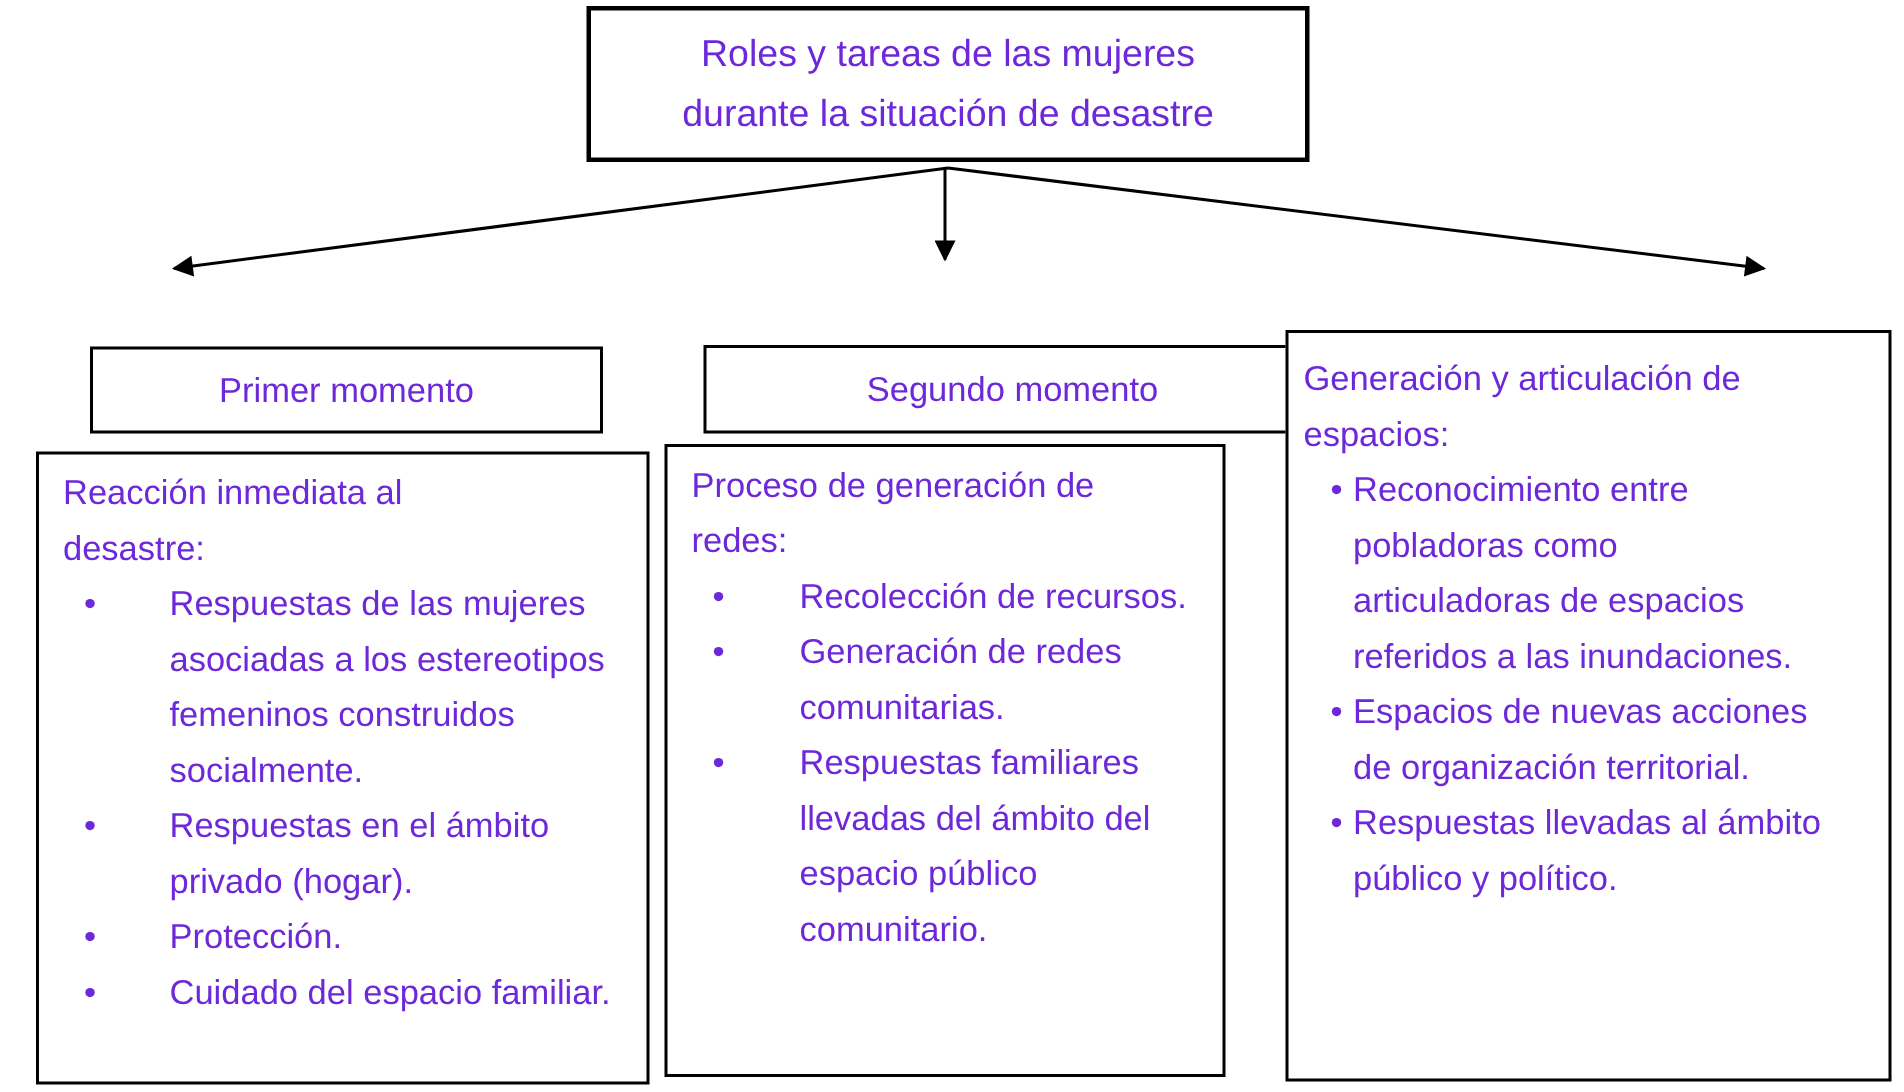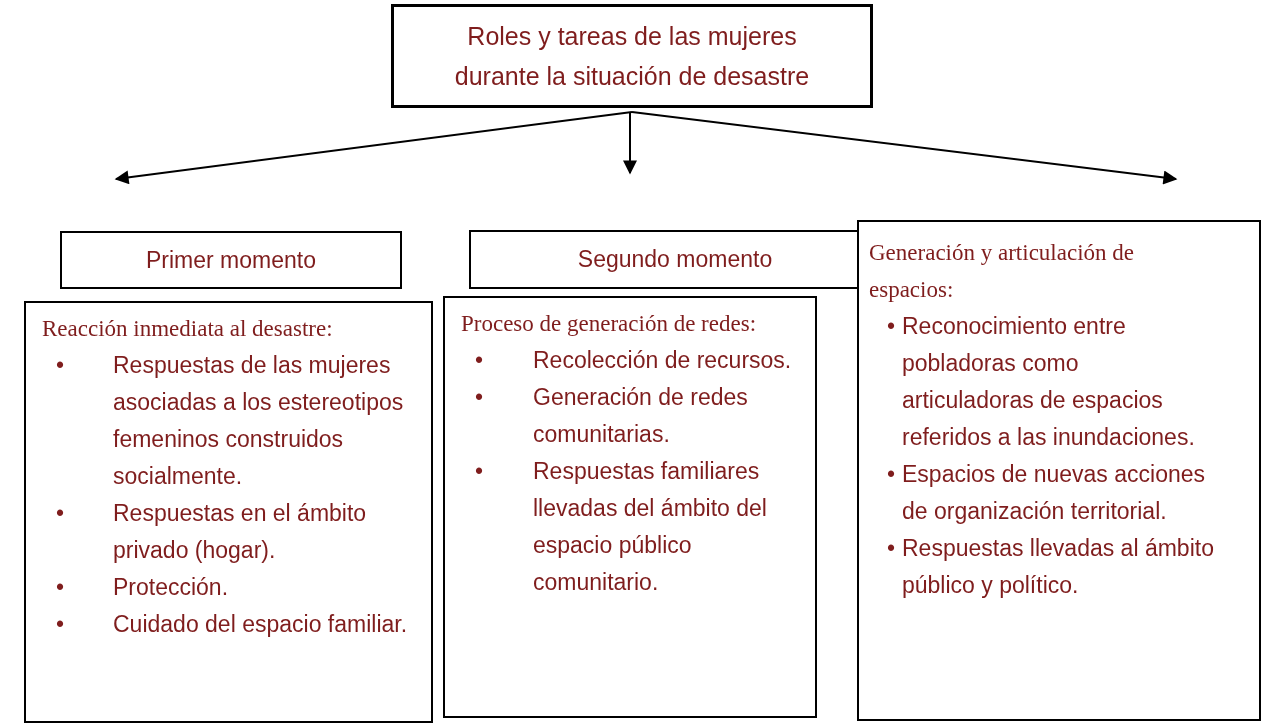--- a/index.html
+++ b/index.html
@@ -6,21 +6,21 @@
     margin: 0;
     padding: 0;
     background: #ffffff;
   }
   .canvas {
     position: relative;
     width: 1269px;
     height: 728px;
     background: #ffffff;
     font-family: "Liberation Sans", "DejaVu Sans", sans-serif;
-    color: #7f1d1d;
+    color: #6d28d9;
     overflow: hidden;
   }
   .box {
     position: absolute;
     background: #ffffff;
     border: 2px solid #000000;
     box-sizing: border-box;
   }
   .title-box {
     left: 391px; top: 4px;
@@ -45,21 +45,21 @@
   .header-box.second { left: 469px; top: 230px; width: 412px; height: 59px; }
 
   .content-box {
     font-size: 23px;
     line-height: 37px;
   }
   .content-box.first  { left: 12px;  top: 301px; width: 409px; height: 422px; padding: 7px 10px 0 16px; margin-left: 12px; }
   .content-box.second { left: 443px; top: 296px; width: 374px; height: 422px; padding: 7px 10px 0 16px; }
   .content-box.third  { left: 857px; top: 220px; width: 404px; height: 501px; padding: 12px 8px 0 10px; }
 
-  .intro { max-width: 300px; font-family: Liberation Serif, serif; }
+  .intro { max-width: 300px; }
   .content-box.third .intro { max-width: 340px; }
 
   ul.bullets {
     list-style: none;
     margin: 0;
     padding: 0;
   }
   ul.bullets li {
     position: relative;
   }

